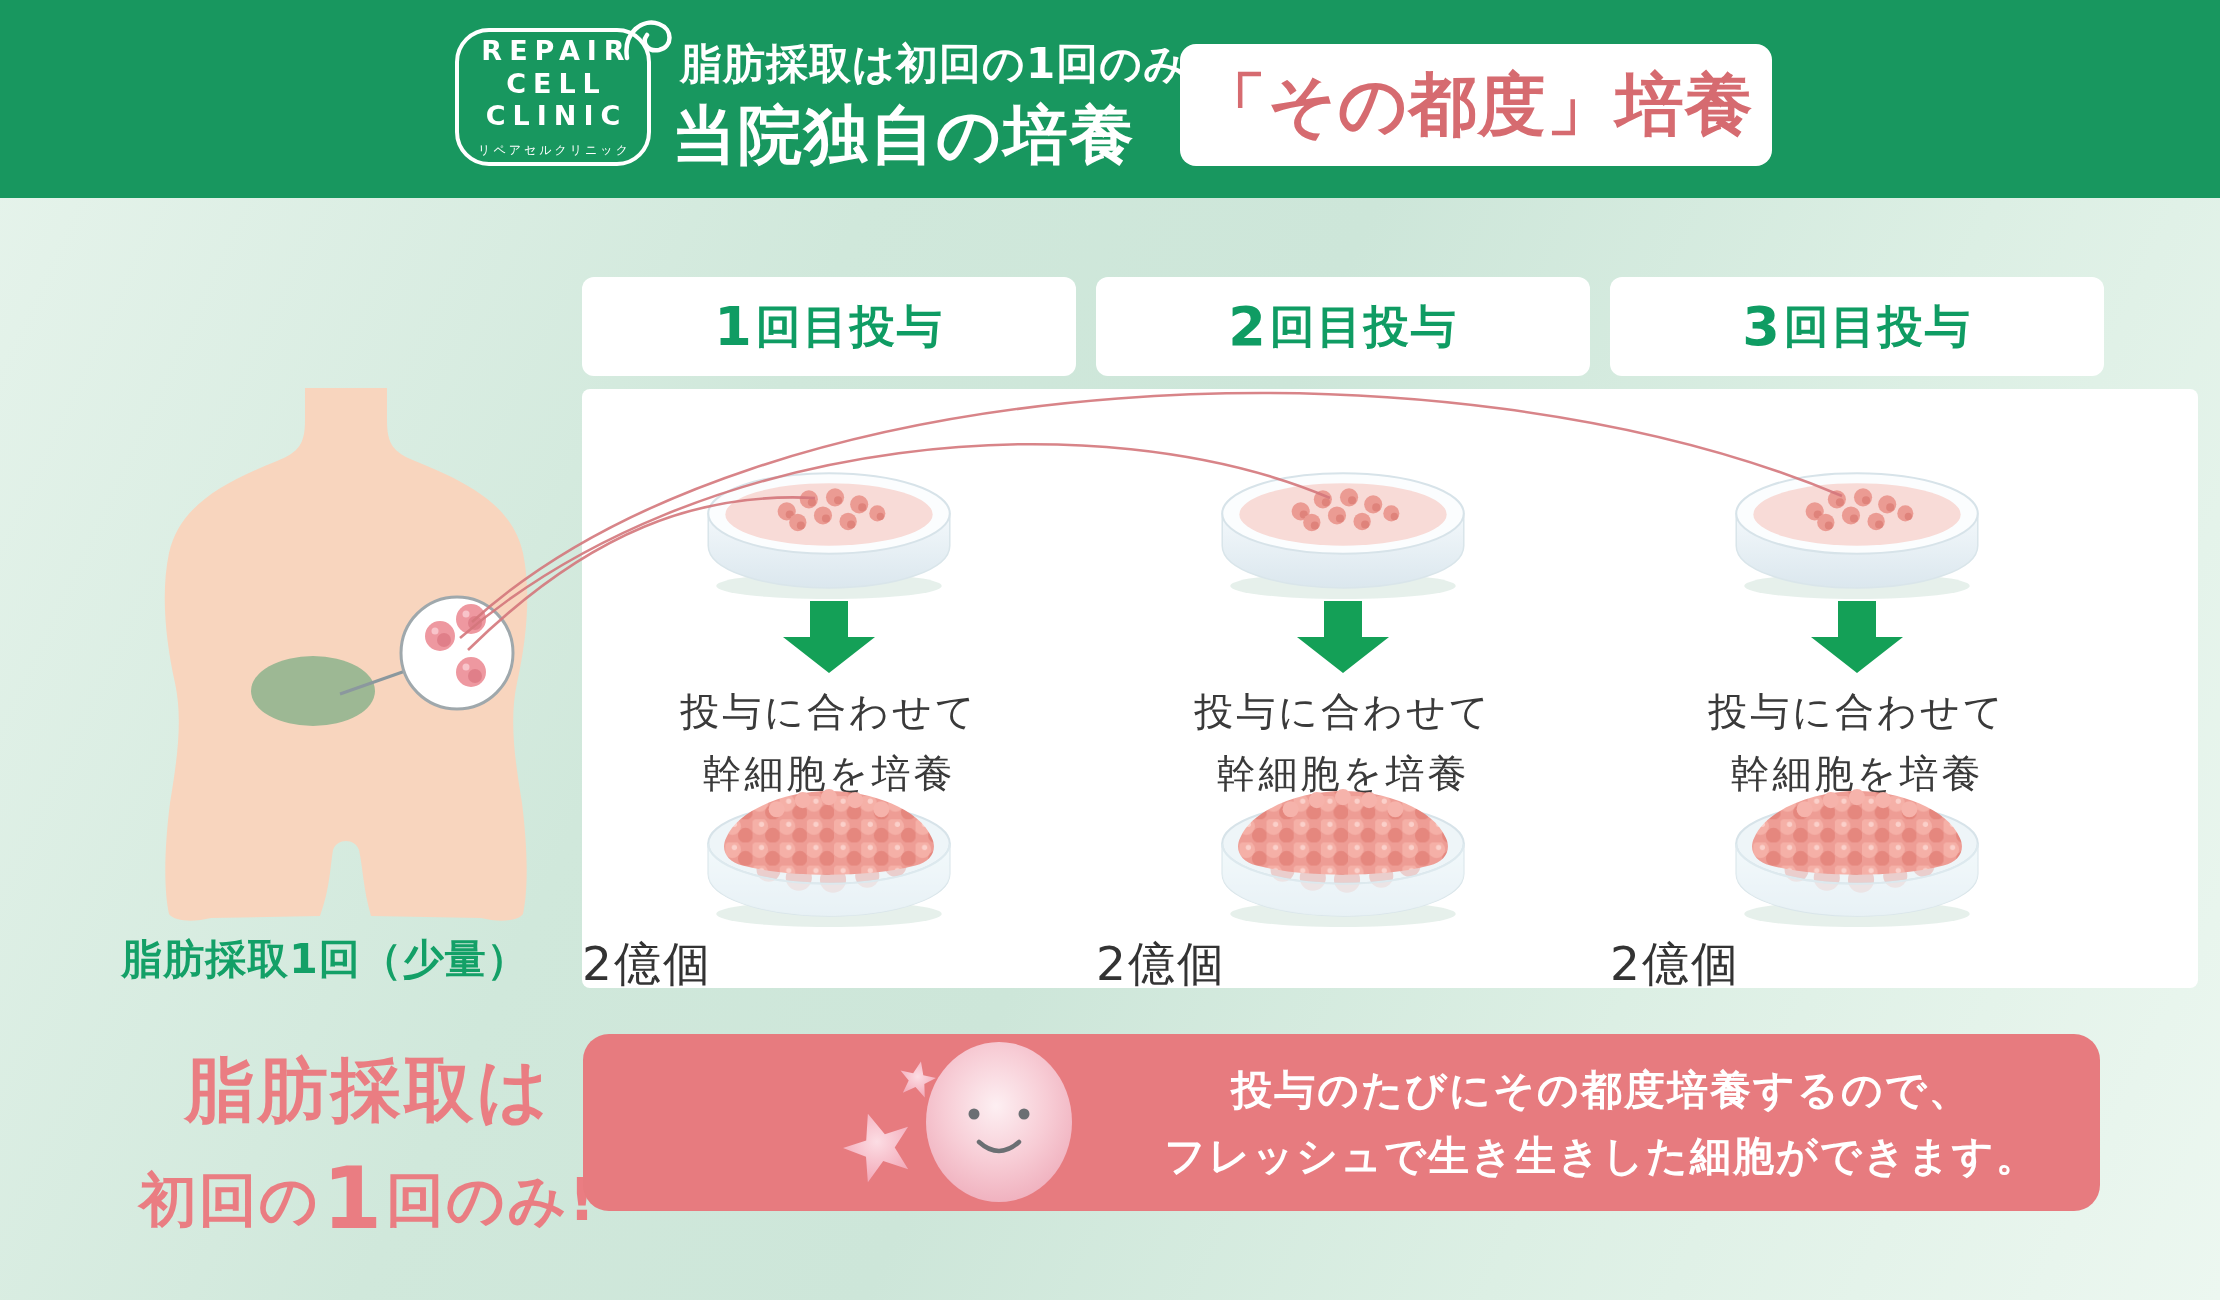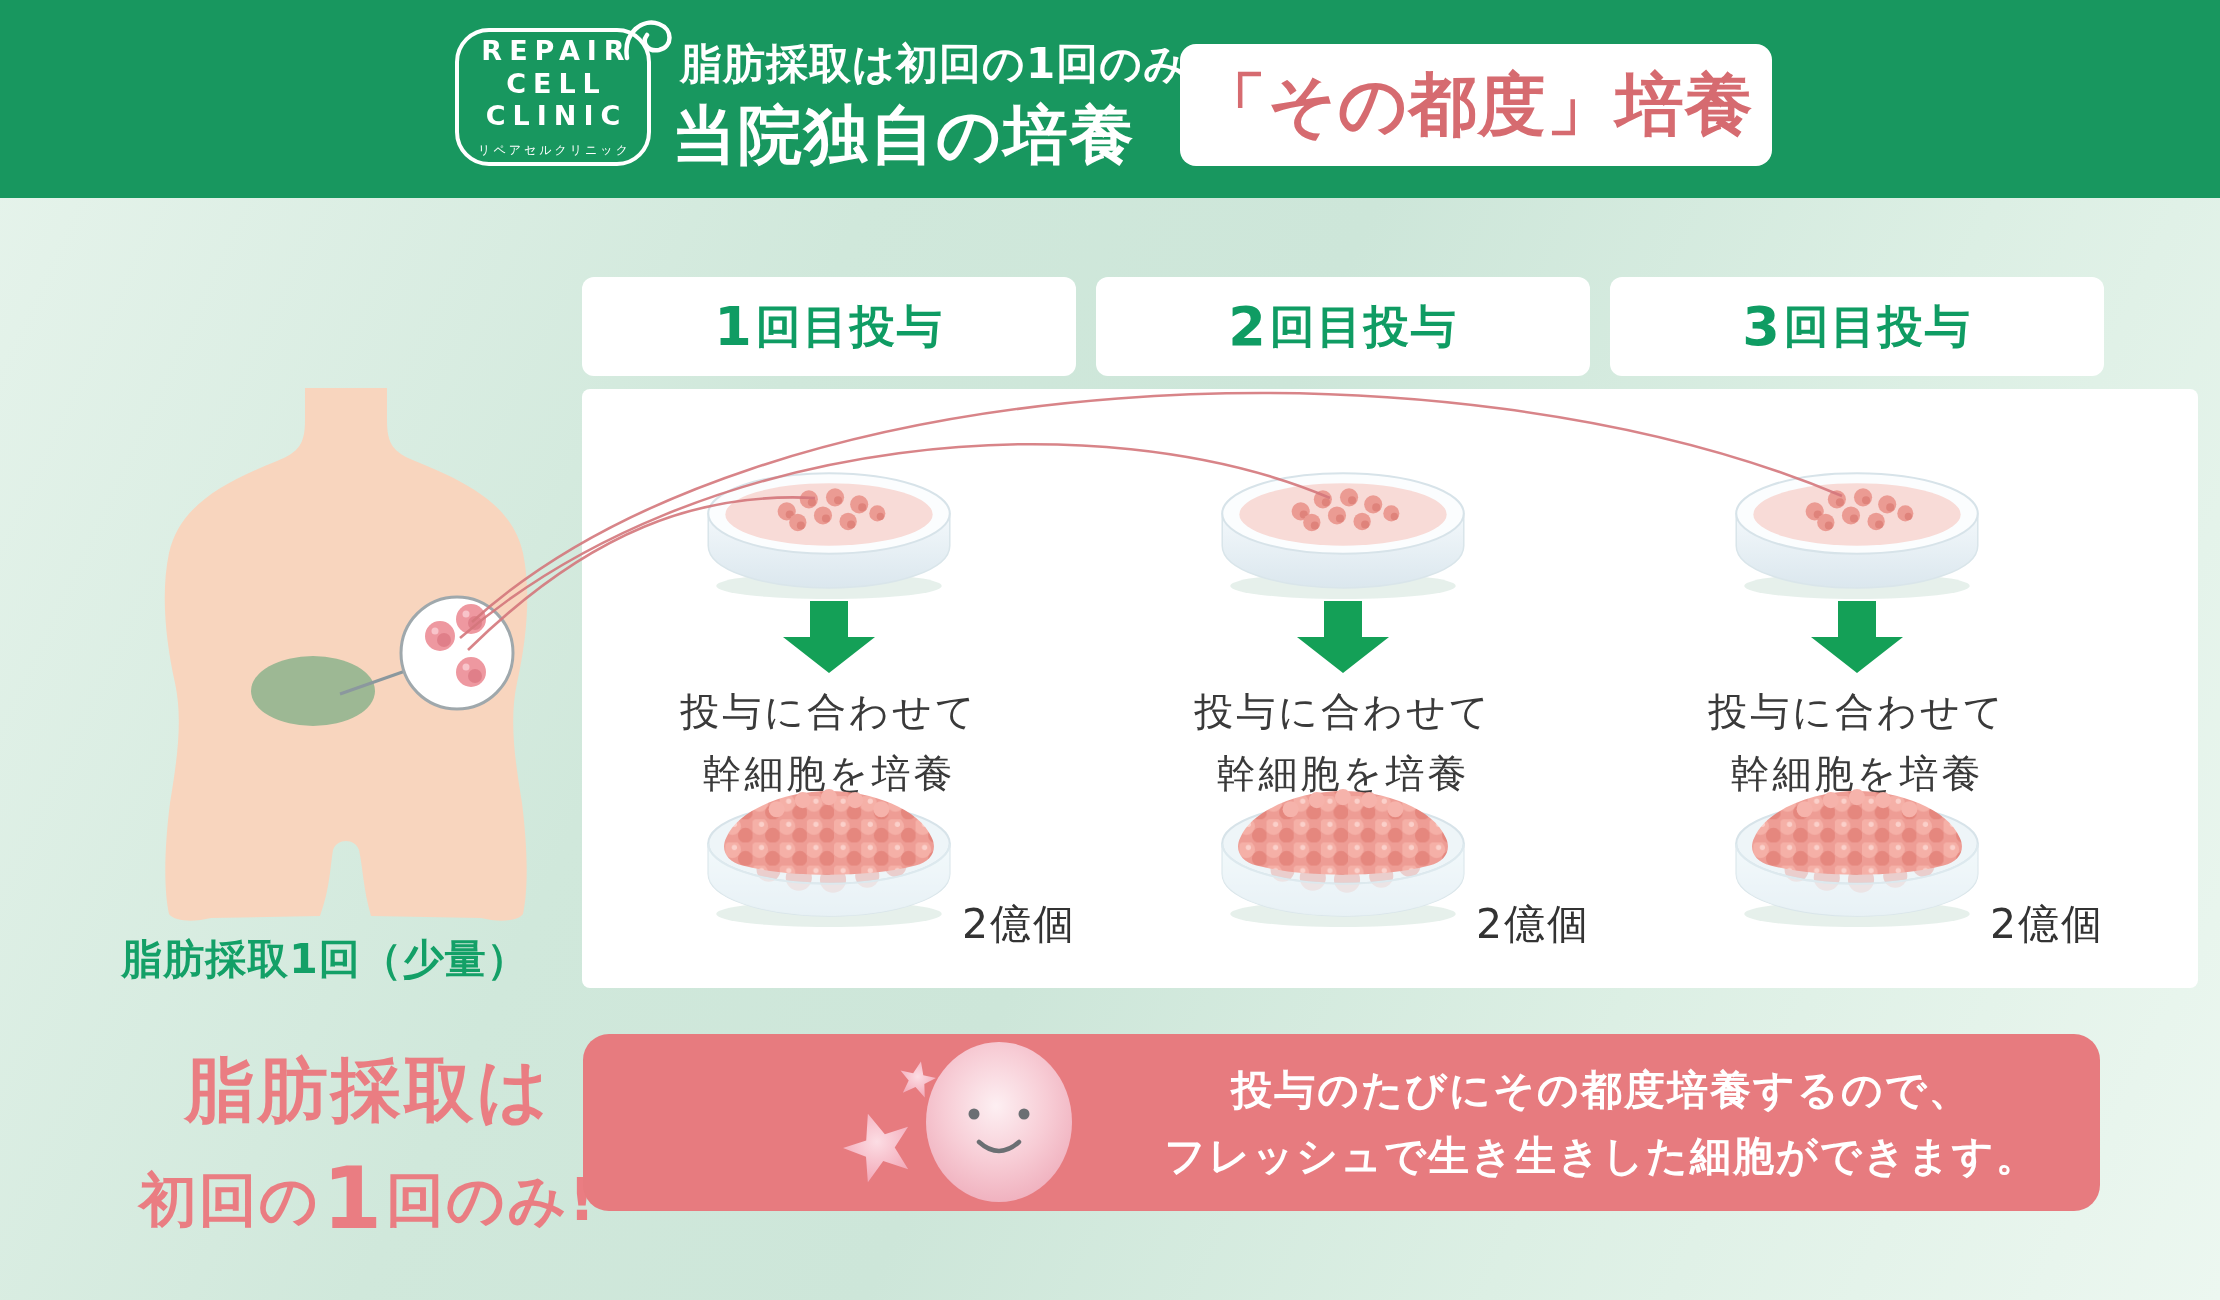--- a/index.html
+++ b/index.html
@@ -51,22 +51,22 @@
     display:flex; align-items:center; justify-content:center;
     color:#0f9c63; font-size:45px; font-weight:700; letter-spacing:2px;
   }
   .card-head .big-num { font-size:54px; vertical-align:-2px; padding-right:2px; }
   .card-body { position:absolute; left:0; top:112px; width:588px; height:599px; background:#fff; border-radius:8px; }
   .dish-top    { position:absolute; left:112px; top:58px;  width:270px; height:156px; }
   .dish-bottom { position:absolute; left:112px; top:384px; width:270px; height:156px; }
   .proc-arrow  { position:absolute; left:201px; top:212px; width:92px; height:72px; }
   .proc-text { position:absolute; left:0; top:292px; width:494px; text-align:center;
     color:#3a3a3a; font-size:39px; line-height:1.58; letter-spacing:3px; }
-  .dish-count { position:absolute; left:0; top:508px; width:494px; text-align:right;
-    color:#333; font-size:41px; letter-spacing:2px; }
+  .dish-count { position:absolute; left:0; top:544px; width:494px; text-align:left;
+    color:#333; font-size:47px; letter-spacing:2px; }
 
   
   .banner { position:absolute; left:583px; top:1034px; width:1517px; height:177px;
     background:#e77b7f; border-radius:26px; z-index:10; }
   .banner-art { position:absolute; left:258px; top:2px; }
   .banner-text { position:absolute; left:560px; right:40px; top:50%; transform:translateY(-50%);
     text-align:center; color:#fff; font-size:41px; font-weight:700; line-height:1.62; letter-spacing:2px; }
 
   
   .overlay { position:absolute; left:0; top:0; width:2220px; height:1300px; z-index:15; pointer-events:none; }

